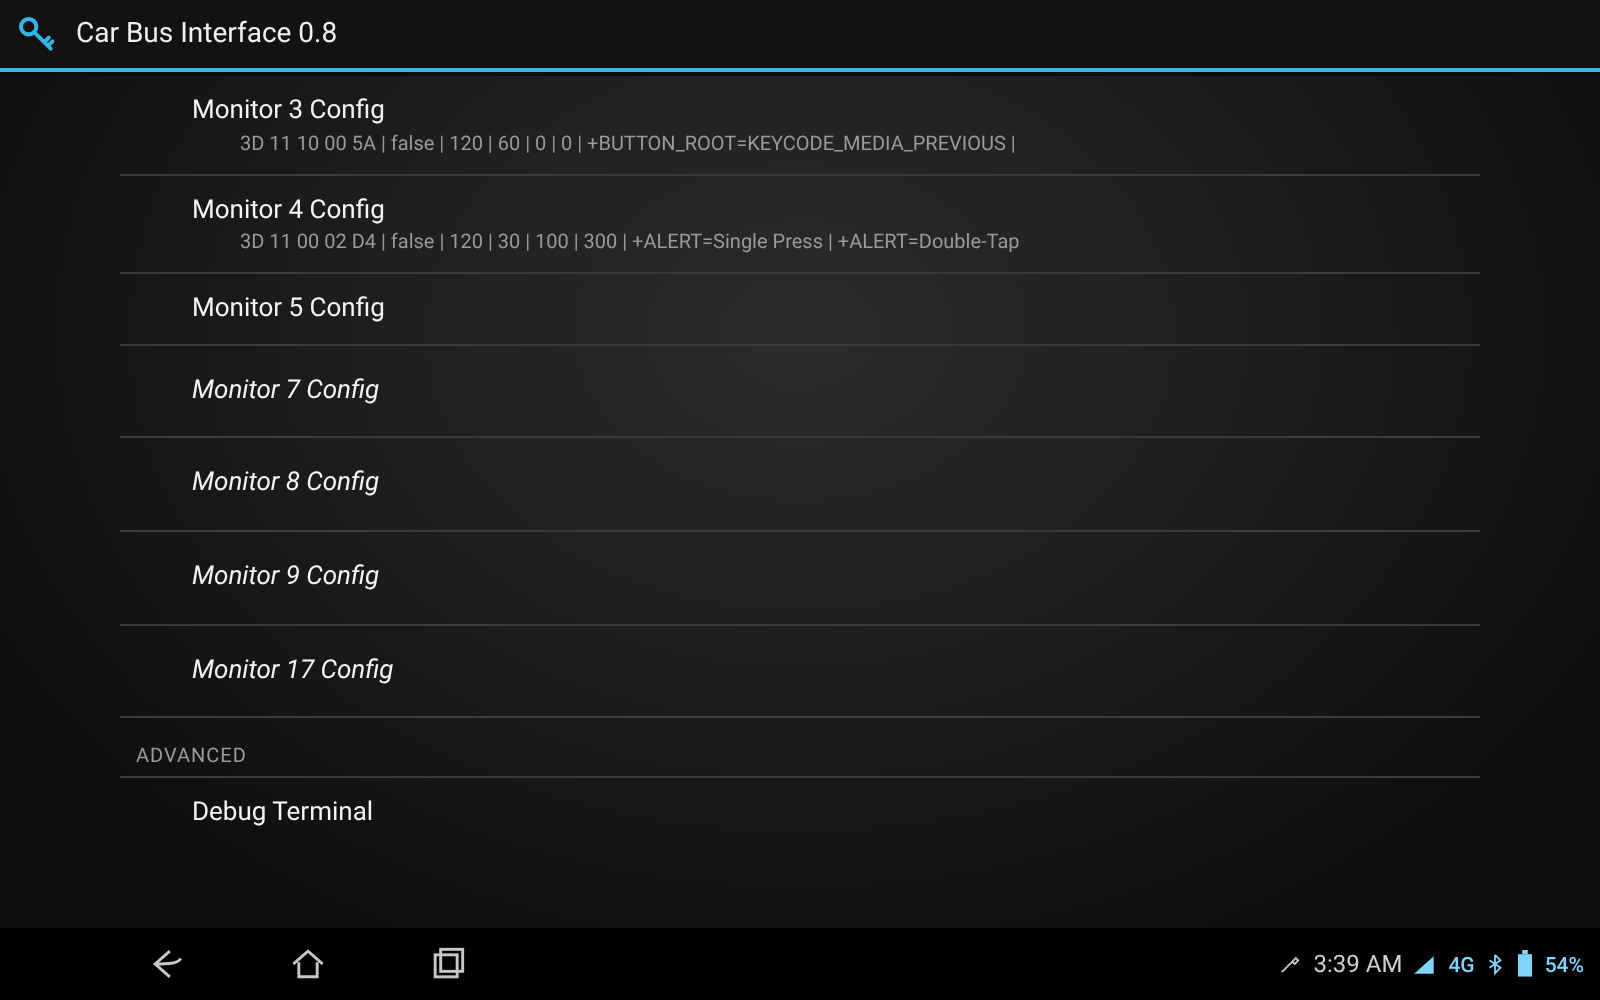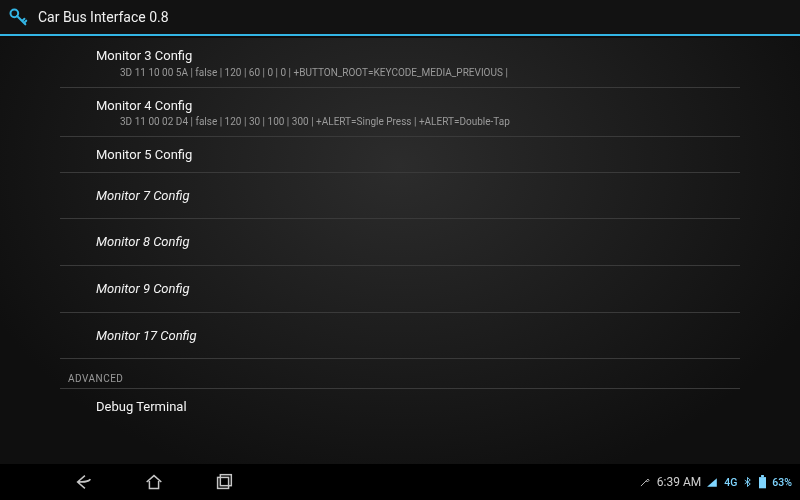--- a/index.html
+++ b/index.html
@@ -167,33 +167,33 @@
           <rect x="8" y="4" width="12" height="12"></rect>
         </svg>
     </div>
   </div>
   <div class="nav-right">
     <div class="status-icon">
       <svg viewBox="0 0 24 24" width="14" height="14">
           <path d="M5 19 L14 10 M14 10 L17 7 L19 9 L16 12 Z" stroke="#c7c7c7" stroke-width="1.6" fill="none"></path>
         </svg>
     </div>
-    <div class="clock">6:39 AM</div>
+    <div class="clock">3:39 AM</div>
     <div class="status-icon">
       <svg viewBox="0 0 24 24" width="13" height="13">
           <path d="M2 20 L20 20 L20 4 Z" fill="#7fd5ff"></path>
         </svg>
     </div>
     <div class="wifi-txt">4G</div>
     <div class="status-icon">
       <svg viewBox="0 0 24 24" width="11" height="14">
           <path d="M12 2 L12 22 L18 16 L6 8 M12 2 L18 8 L6 16" stroke="#7fd5ff" stroke-width="2" fill="none"></path>
         </svg>
     </div>
     <div class="status-icon">
       <svg viewBox="0 0 12 20" width="9" height="14">
           <rect x="1" y="3" width="10" height="16" fill="#7fd5ff"></rect>
           <rect x="4" y="0" width="4" height="3" fill="#7fd5ff"></rect>
         </svg>
     </div>
-    <div class="batt-txt">63%</div>
+    <div class="batt-txt">54%</div>
   </div>
 </div>
 
 </body></html>

